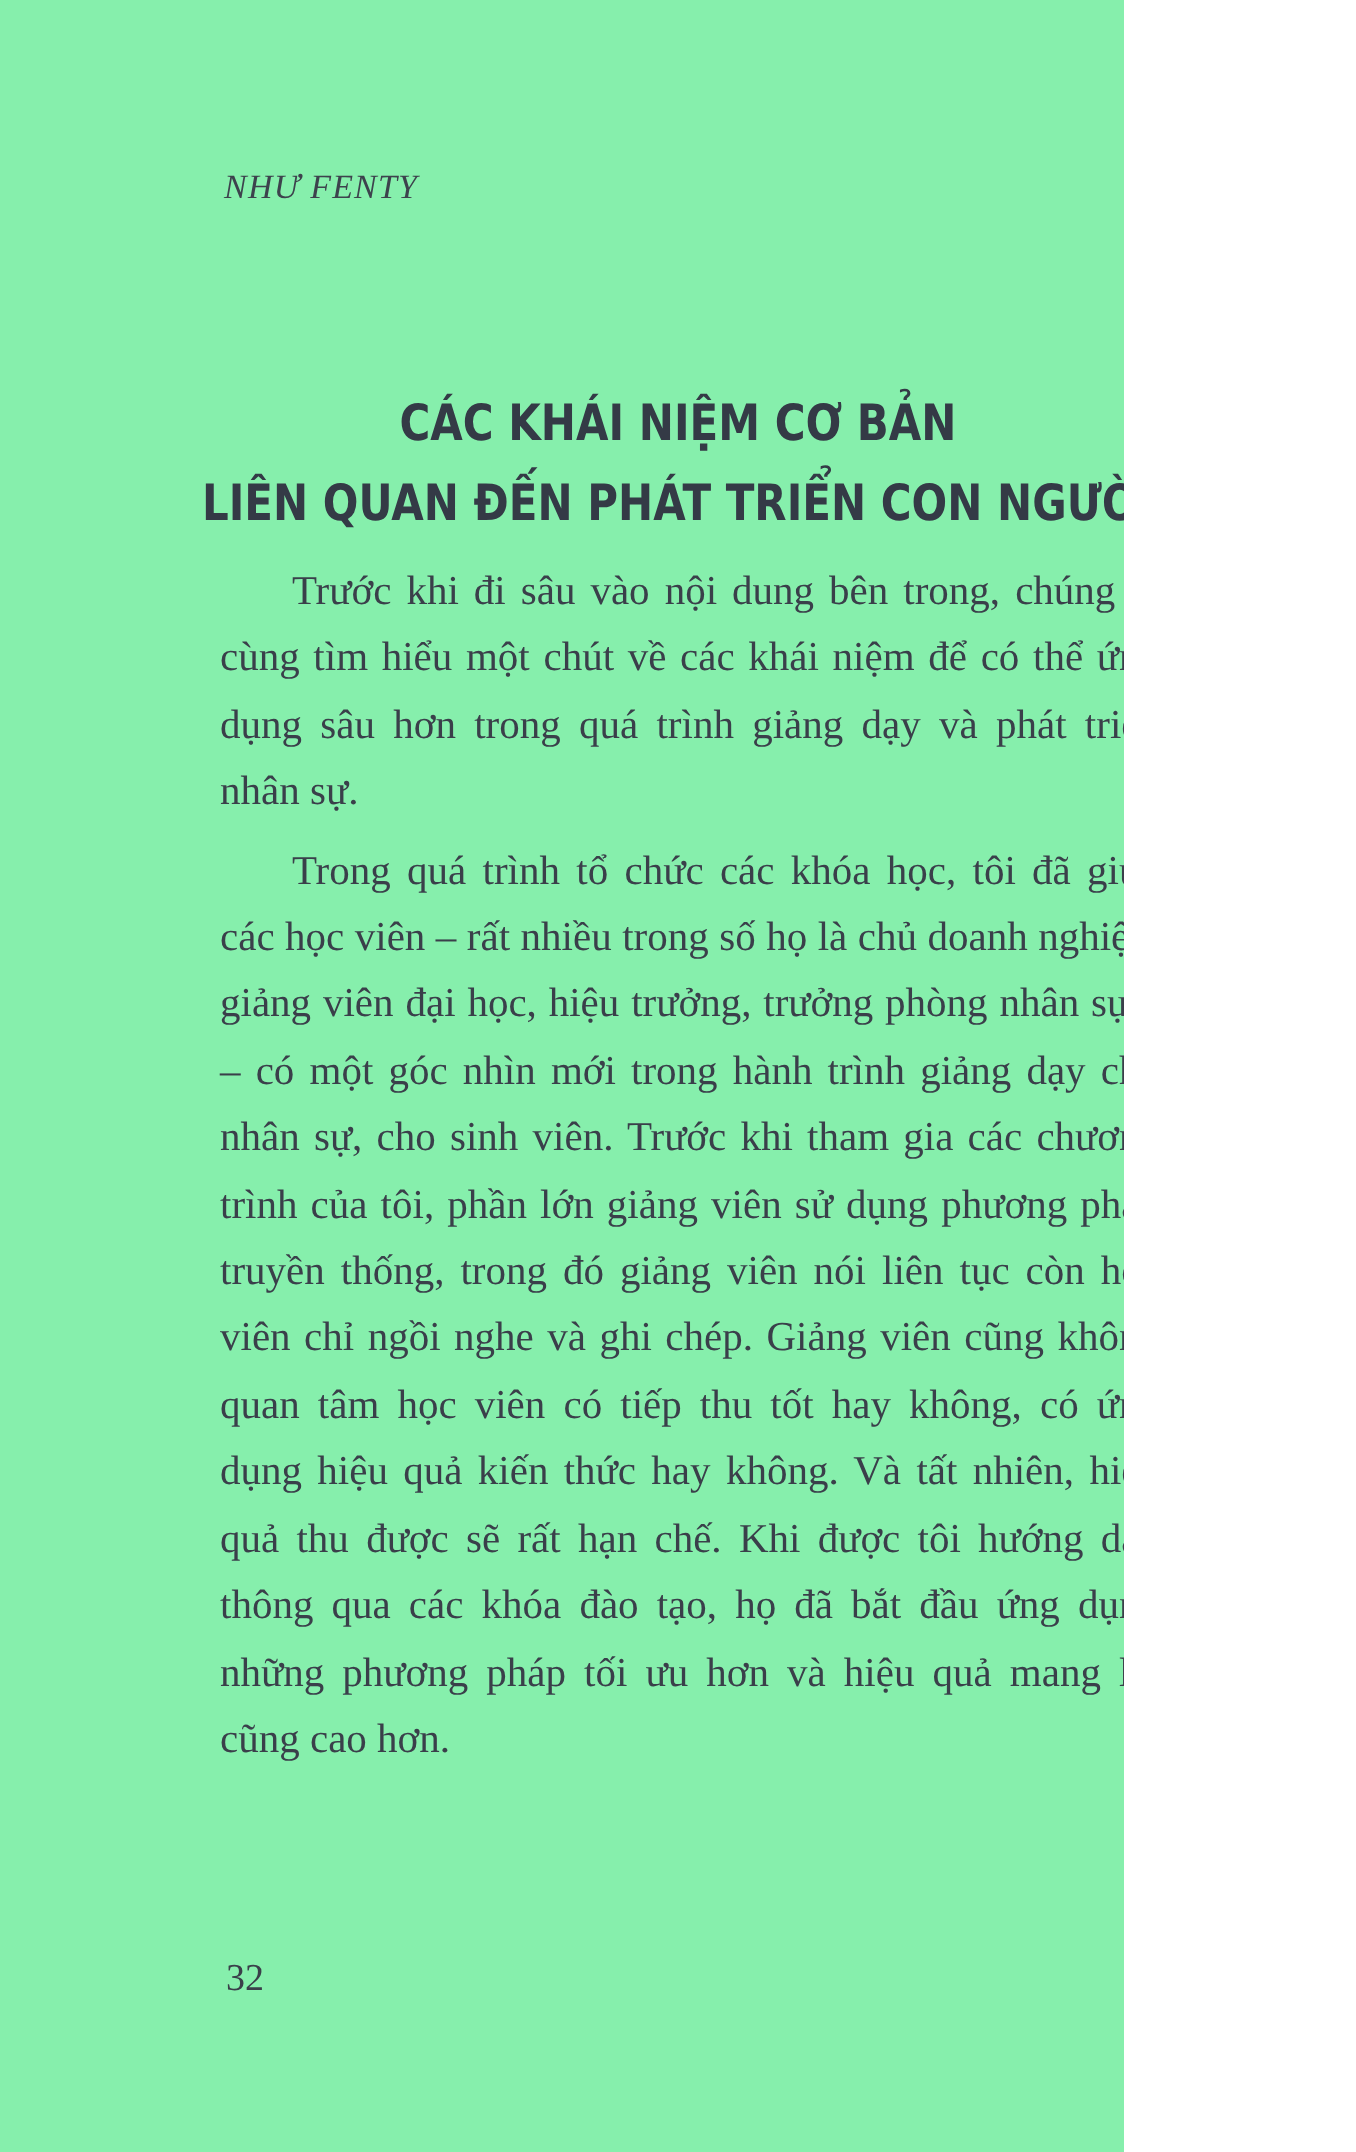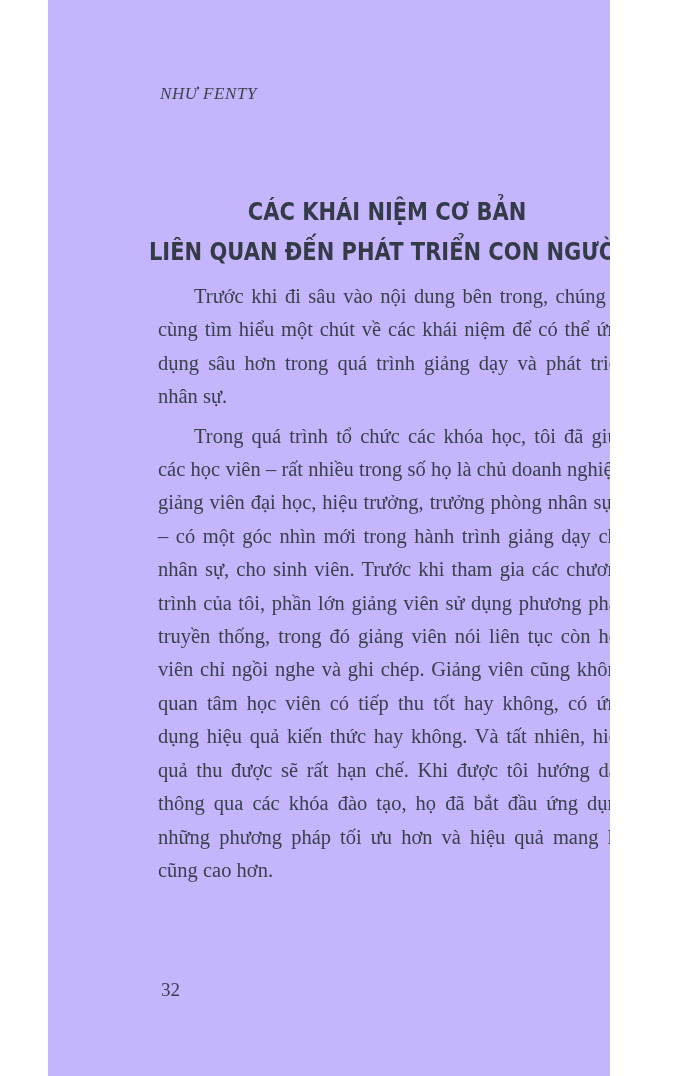--- a/index.html
+++ b/index.html
@@ -4,24 +4,23 @@
 <style>
   html, body {
     margin: 0;
     padding: 0;
     background: #ffffff;
   }
   .page {
     position: relative;
     width: 562px;
     height: 1076px;
-    background: #c4b5fd;
+    background: #86efac;
     overflow: hidden;
     color: #3a3f4a;
-    margin-left: 48px;
   }
   .running-header {
     position: absolute;
     left: 112px;
     top: 84px;
     font-family: "Liberation Serif", "DejaVu Serif", serif;
     font-style: italic;
     font-size: 17px;
     letter-spacing: 0.6px;
     color: #3d424d;

